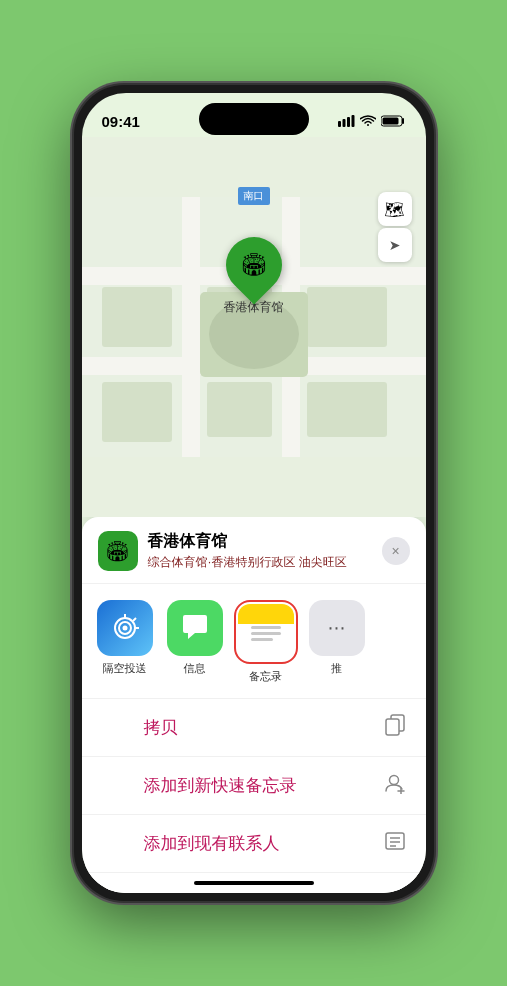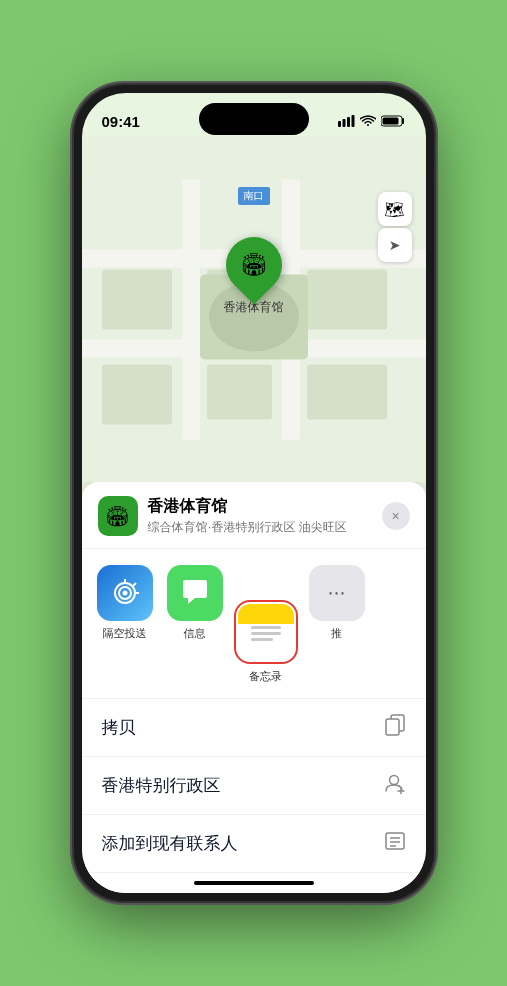--- a/index.html
+++ b/index.html
@@ -162,21 +162,21 @@
     .location-text {
       flex: 1;
     }
     .location-name {
       font-size: 16px;
       font-weight: 600;
       color: #000;
     }
     .location-sub {
       font-size: 12px;
-      color: #737373;
+      color: #7f1d1d;
       margin-top: 2px;
     }
     .close-btn {
       width: 28px;
       height: 28px;
       background: #e5e5ea;
       border-radius: 50%;
       display: flex;
       align-items: center;
       justify-content: center;
@@ -220,21 +220,22 @@
     
     .action-row {
       display: flex;
       align-items: center;
       justify-content: space-between;
       padding: 15px 20px;
       border-bottom: 1px solid #f0f0f0;
     }
     .action-label {
       font-size: 17px;
-      color: #0f172a;
+      color: #be185d;
+      margin-left: 42px;
     }
     .action-icon {
       font-size: 20px;
       color: #888;
     }
     
     .home-indicator {
       height: 20px;
       display: flex;
       align-items: center;
@@ -361,21 +362,21 @@
         <div class="app-icon-item">
           <div class="app-icon messages">
             <svg width="32" height="30" viewBox="0 0 32 30">
               <path d="M4 4 Q4 2 6 2 L26 2 Q28 2 28 4 L28 18 Q28 20 26 20 L16 20 L9 26 L9 20 L6 20 Q4 20 4 18 Z" fill="white"></path>
             </svg>
           </div>
           <span class="app-label">信息</span>
         </div>
 
 
-        <div class="app-icon-item" style="position:relative;margin-top:35px;">
+        <div class="app-icon-item" style="position:relative;">
           <div style="position:relative; border: 2.5px solid #e53935; border-radius: 16px; padding: 2px;">
             <div class="app-icon" style="width:56px; height:56px; border-radius: 12px; background: linear-gradient(180deg, #ffd60a 0%, #ffd60a 35%, #fff 35%); display:flex; align-items:center; justify-content:center; flex-direction:column; overflow:hidden;">
               <svg width="38" height="38" viewBox="0 0 38 38">
                 <rect x="4" y="13" width="30" height="3" rx="1.5" fill="#c8c8c8"></rect>
                 <rect x="4" y="19" width="30" height="3" rx="1.5" fill="#c8c8c8"></rect>
                 <rect x="4" y="25" width="22" height="3" rx="1.5" fill="#c8c8c8"></rect>
               </svg>
             </div>
           </div>
           <span class="app-label">备忘录</span>
@@ -390,21 +391,21 @@
       <div class="action-row">
         <span class="action-label">拷贝</span>
         <span class="action-icon">
           <svg width="22" height="22" viewBox="0 0 22 22">
             <rect x="7" y="1" width="13" height="16" rx="2" stroke="#888" stroke-width="1.5" fill="none"></rect>
             <rect x="2" y="5" width="13" height="16" rx="2" stroke="#888" stroke-width="1.5" fill="white"></rect>
           </svg>
         </span>
       </div>
       <div class="action-row">
-        <span class="action-label">香港特别行政区</span>
+        <span class="action-label">添加到新快速备忘录</span>
         <span class="action-icon">
           <svg width="22" height="22" viewBox="0 0 22 22">
             <circle cx="10" cy="8" r="4.5" stroke="#888" stroke-width="1.5" fill="none"></circle>
             <path d="M2 19 Q2 13 10 13 Q16 13 18 17" stroke="#888" stroke-width="1.5" fill="none" stroke-linecap="round"></path>
             <line x1="17" y1="16" x2="17" y2="22" stroke="#888" stroke-width="1.5" stroke-linecap="round"></line>
             <line x1="14" y1="19" x2="20" y2="19" stroke="#888" stroke-width="1.5" stroke-linecap="round"></line>
           </svg>
         </span>
       </div>
       <div class="action-row">

